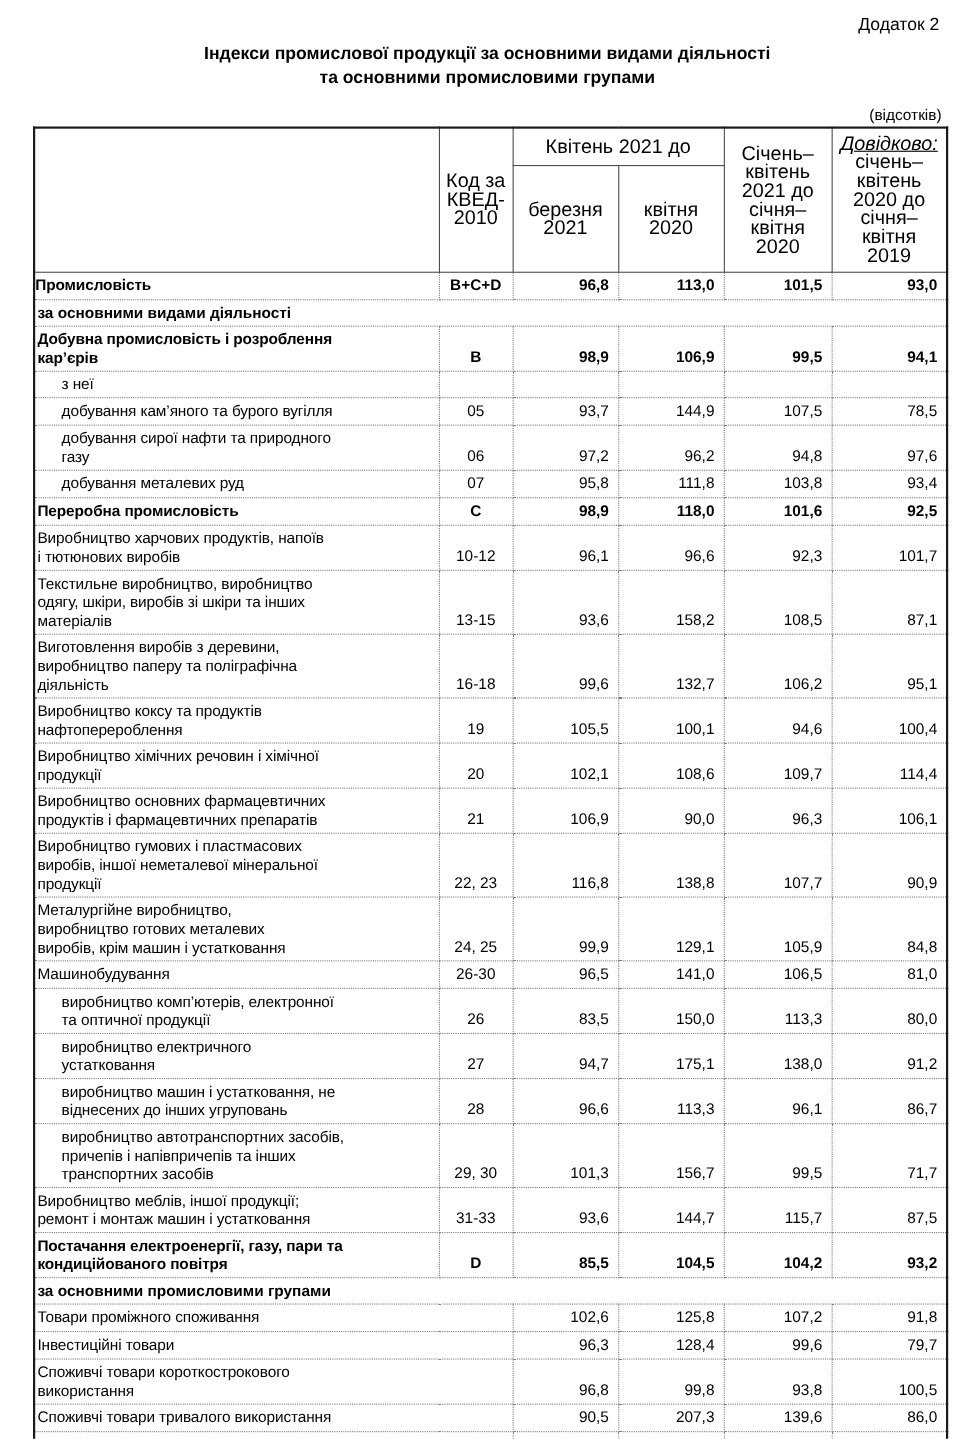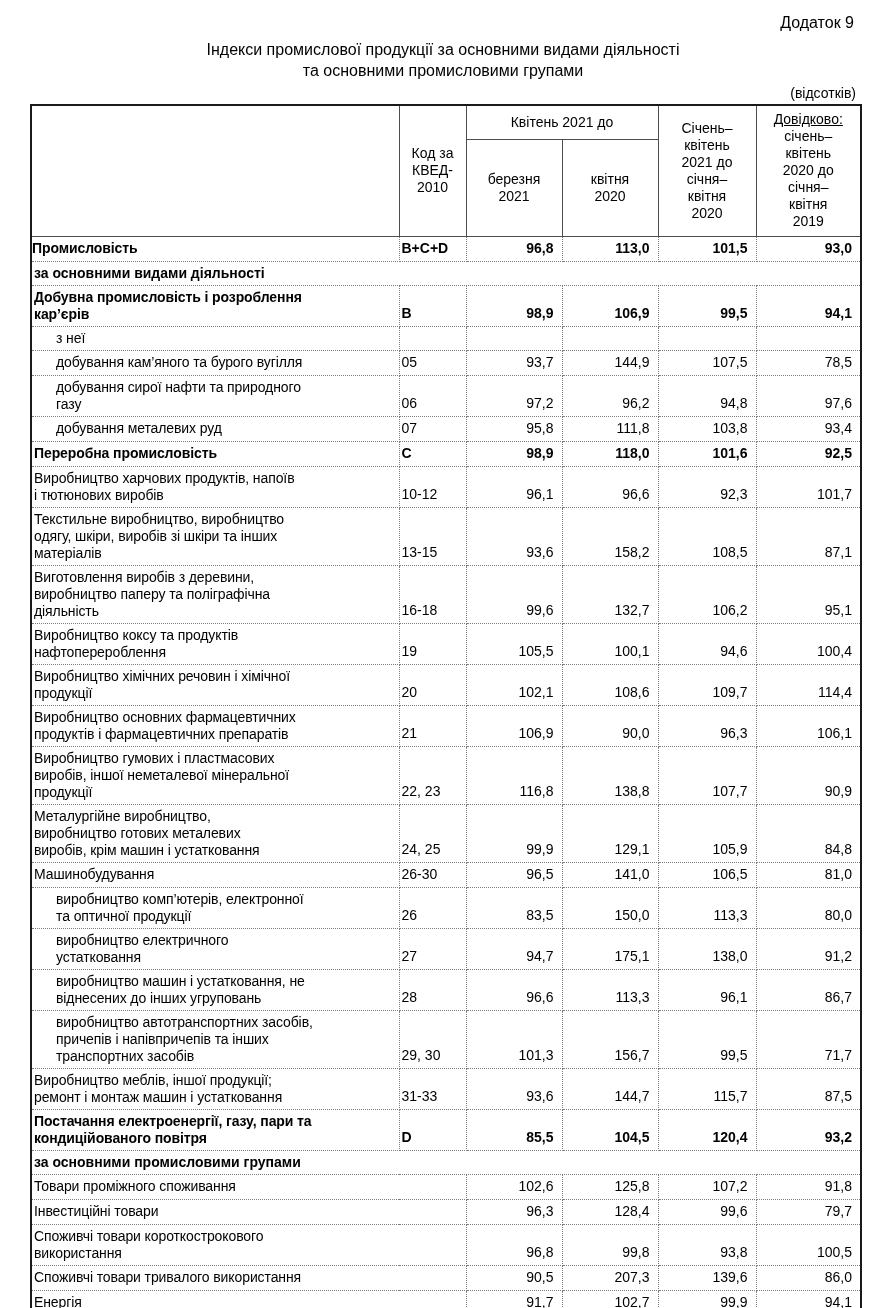--- a/index.html
+++ b/index.html
@@ -10,43 +10,43 @@
     font-family: "Liberation Sans", "DejaVu Sans", sans-serif;
     overflow: hidden;
   }
   .annex {
     text-align: right;
     padding: 14px 32px 0 0;
     font-size: 16px;
   }
   .title {
     text-align: center;
-    font-weight: normal;
+    font-weight: bold;
     font-size: 16px;
     line-height: 21px;
     margin-top: 7px;
     white-space: pre-line;
   }
   .units {
     text-align: right;
     font-size: 14px;
     padding-right: 30px;
-    margin-top: 4px;
+    margin-top: 15px;
   }
   table {
     border-collapse: collapse;
     table-layout: fixed;
     width: 830px;
     margin: 3px 0 0 30px;
     border: 2px solid #1a1a1a;
   }
   th {
     border: 1px solid #4d4d4d;
     font-weight: normal;
-    font-size: 14px;
+    font-size: 18px;
     line-height: 17px;
     text-align: center;
     vertical-align: middle;
     white-space: pre-line;
     padding: 2px;
     background: #ffffff;
   }
   thead tr.r1 th { height: 34px; }
   thead tr.r2 th { height: 97px; }
   td {
@@ -54,33 +54,33 @@
     font-size: 14px;
     line-height: 17px;
     padding: 3px 2px;
   }
   .lbl {
     text-align: left;
     vertical-align: middle;
     white-space: pre-line;
     letter-spacing: -0.1px;
   }
-  .code { text-align: left; vertical-align: bottom; padding-bottom: 4px; }
+  .code { text-align: center; vertical-align: bottom; padding-bottom: 4px; }
   .val  { text-align: right;  vertical-align: bottom; padding-right: 8px; padding-bottom: 4px; }
   tr.b td { font-weight: bold; }
   .sec { font-weight: bold; padding: 3px 2px; }
   .i0 { padding-left: 0; }
   .i1 { }
   .i2 { padding-left: 24px; }
-  .u { text-decoration: underline; }
+  .u { text-decoration: underline; font-style: italic; }
 </style>
 </head>
 <body>
 
-<div class="annex">Додаток 9</div>
+<div class="annex">Додаток 2</div>
 <div class="title">Індекси промислової продукції за основними видами діяльності
 та основними промисловими групами</div>
 <div class="units">(відсотків)</div>
 
 <table>
   <colgroup>
     <col style="width:368px">
       <col style="width:67px">
       <col style="width:96px">
     <col style="width:96px">
@@ -306,21 +306,21 @@
       <td class="val">144,7</td>
       <td class="val">115,7</td>
       <td class="val">87,5</td>
     </tr>
     <tr class="b">
       <td class="lbl i1">Постачання електроенергії, газу, пари та
 кондиційованого повітря</td>
       <td class="code">D</td>
       <td class="val">85,5</td>
       <td class="val">104,5</td>
-      <td class="val">120,4</td>
+      <td class="val">104,2</td>
       <td class="val">93,2</td>
     </tr>
     <tr>
       <td class="sec" colspan="6">за основними промисловими групами</td>
     </tr>
     <tr>
       <td class="lbl i1" colspan="2">Товари проміжного споживання</td>
       <td class="val">102,6</td>
       <td class="val">125,8</td>
       <td class="val">107,2</td>

